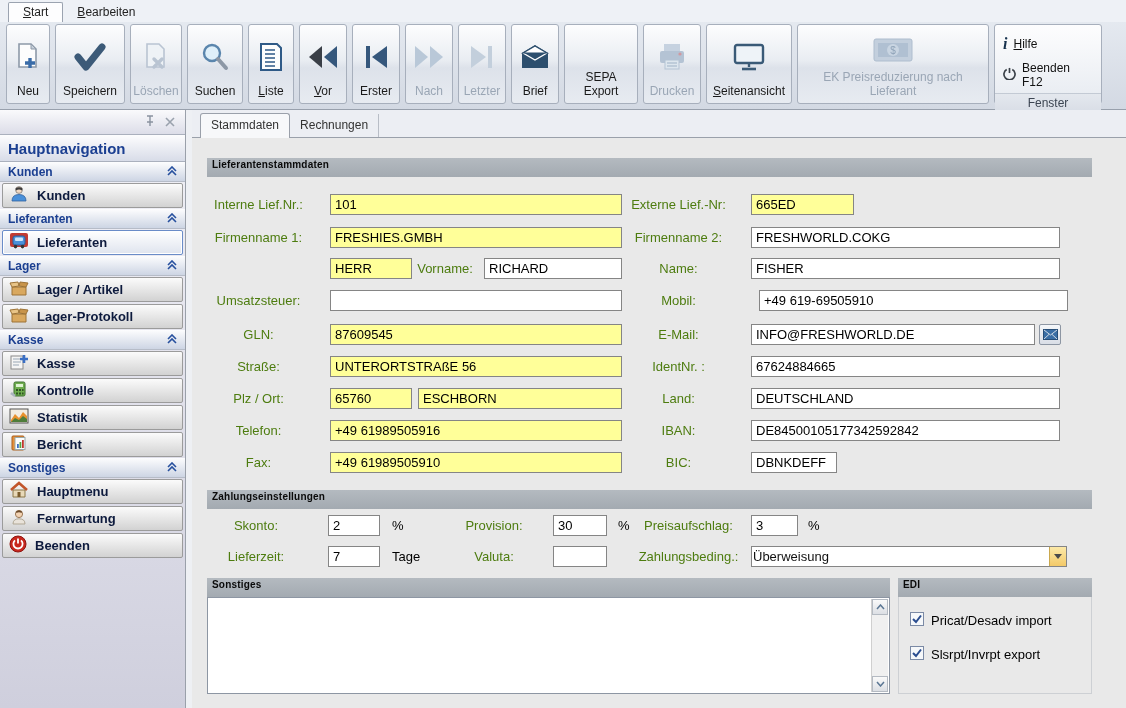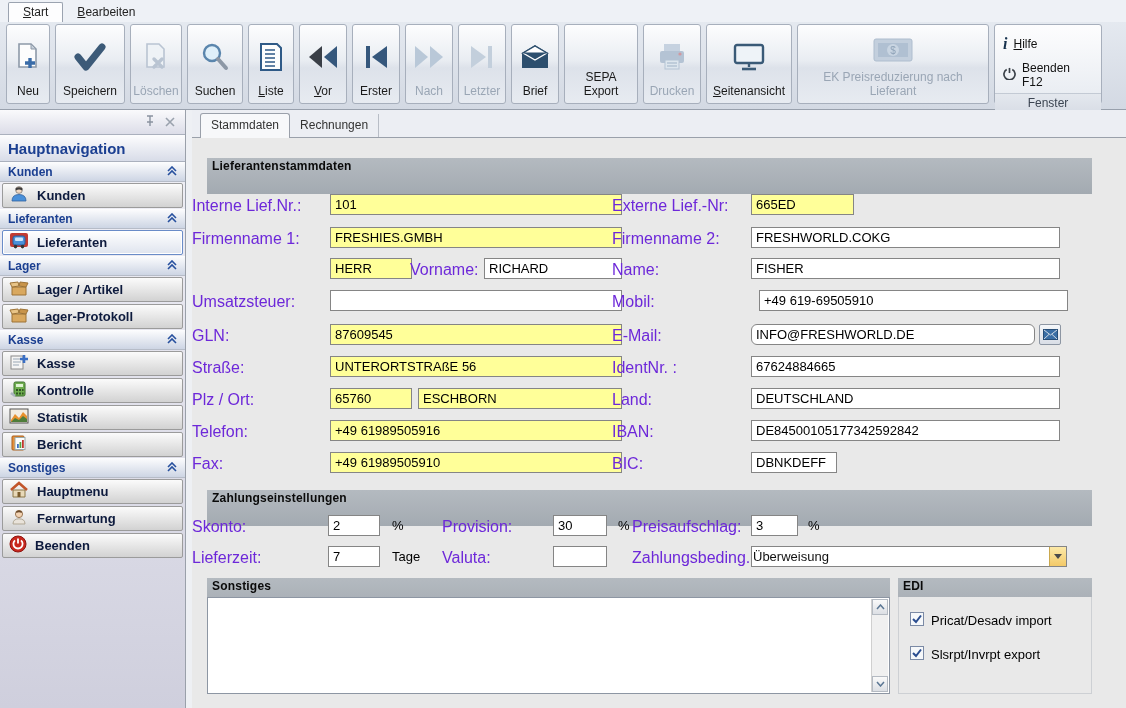--- a/index.html
+++ b/index.html
@@ -46,23 +46,23 @@
   .sb-item.selected { border:1px solid #6a8cc8; box-shadow:inset 0 0 0 1px #ffffff; background:linear-gradient(#ffffff,#dfe4ee); }
   .sb-filler { flex:1; }
 
   
   .doc-tabs { height:28px; display:flex; align-items:flex-end; padding-left:8px; background:#eceef3; border-bottom:1px solid #9aa0aa; }
   .dtab { padding:4px 10px 5px 10px; font-size:12px; color:#333; border-right:1px solid #b8bdc6; }
   .dtab.active { background:#f7f8fa; border:1px solid #9aa0aa; border-bottom:none; border-radius:3px 3px 0 0; margin-bottom:-1px; padding-bottom:6px; }
 
   
   .panel { position:relative; flex:1; background:#e9e9e9; }
-  .sechdr { position:absolute; height:36px; background:linear-gradient(#b4bac0,#a3aab1); color:#0a0a0a;
-            font-weight:bold; font-size:12px; padding:1px 5px; letter-spacing:0.2px; }
-  .flabel { position:absolute; text-align:left; font-size:16px; color:#6d28d9; white-space:nowrap; }
+  .sechdr { position:absolute; height:19px; background:linear-gradient(#b4bac0,#a3aab1); color:#0a0a0a;
+            font-weight:bold; font-size:10px; padding:1px 5px; letter-spacing:0.2px; }
+  .flabel { position:absolute; text-align:center; font-size:13px; color:#4d7c0f; white-space:nowrap; }
   .fin { position:absolute; height:21px; border:1px solid #858585; background:#fff; font-family:"Liberation Sans",sans-serif;
          font-size:13px; padding:1px 4px; color:#000; }
   .fin.yellow { background:#ffff99; }
   .funit { position:absolute; font-size:13px; color:#000; }
   .combo { position:absolute; height:21px; border:1px solid #858585; background:#fff; display:flex; align-items:center; }
   .combo .cval { flex:1; font-size:13px; padding:0 1px; border-right:1px solid transparent; }
   .combo .caret-btn { width:17px; height:100%; background:linear-gradient(#fce9a8,#f3c968); border-left:1px solid #caa84e;
          display:flex; align-items:center; justify-content:center; }
   .mini-btn { position:absolute; width:22px; height:21px; border:1px solid #8d96a3; border-radius:2px;
          background:linear-gradient(#f5f7fa,#d9dee6); display:flex; align-items:center; justify-content:center; }
@@ -427,21 +427,21 @@
       <input class="fin" style="left: 559px; top: 120px; width: 309px;" value="FISHER">
 
       <label class="flabel" style="left:0; top:155px; width:133px;">Umsatzsteuer:</label>
       <input class="fin" style="left: 138px; top: 152px; width: 292px;" value="">
       <label class="flabel" style="left:420px; top:155px; width:133px;">Mobil:</label>
       <input class="fin" style="left: 559px; top: 152px; width: 309px; margin-left: 8px;" value="+49 619-69505910">
 
       <label class="flabel" style="left:0; top:189px; width:133px;">GLN:</label>
       <input class="fin yellow" style="left: 138px; top: 186px; width: 292px;" value="87609545">
       <label class="flabel" style="left:420px; top:189px; width:133px;">E-Mail:</label>
-      <input class="fin" style="left: 559px; top: 186px; width: 284px; border-radius: 6px;" value="INFO@FRESHWORLD.DE">
+      <input class="fin" style="left: 559px; top: 186px; width: 284px;" value="INFO@FRESHWORLD.DE">
       <span class="mini-btn" style="left:847px; top:186px;">
         <svg width="15" height="11" viewBox="0 0 15 11">
             <rect x="0.5" y="0.5" width="14" height="10" fill="#3a6ea5" stroke="#274e78"></rect>
             <path d="M1 1 L7.5 6 L14 1 M1 10 L6 5.4 M14 10 L9 5.4" fill="none" stroke="#cfd9e4" stroke-width="1"></path>
           </svg>
       </span>
 
       <label class="flabel" style="left:0; top:221px; width:133px;">Straße:</label>
       <input class="fin yellow" style="left: 138px; top: 218px; width: 292px;" value="UNTERORTSTRAßE 56">
       <label class="flabel" style="left:420px; top:221px; width:133px;">IdentNr. :</label>

